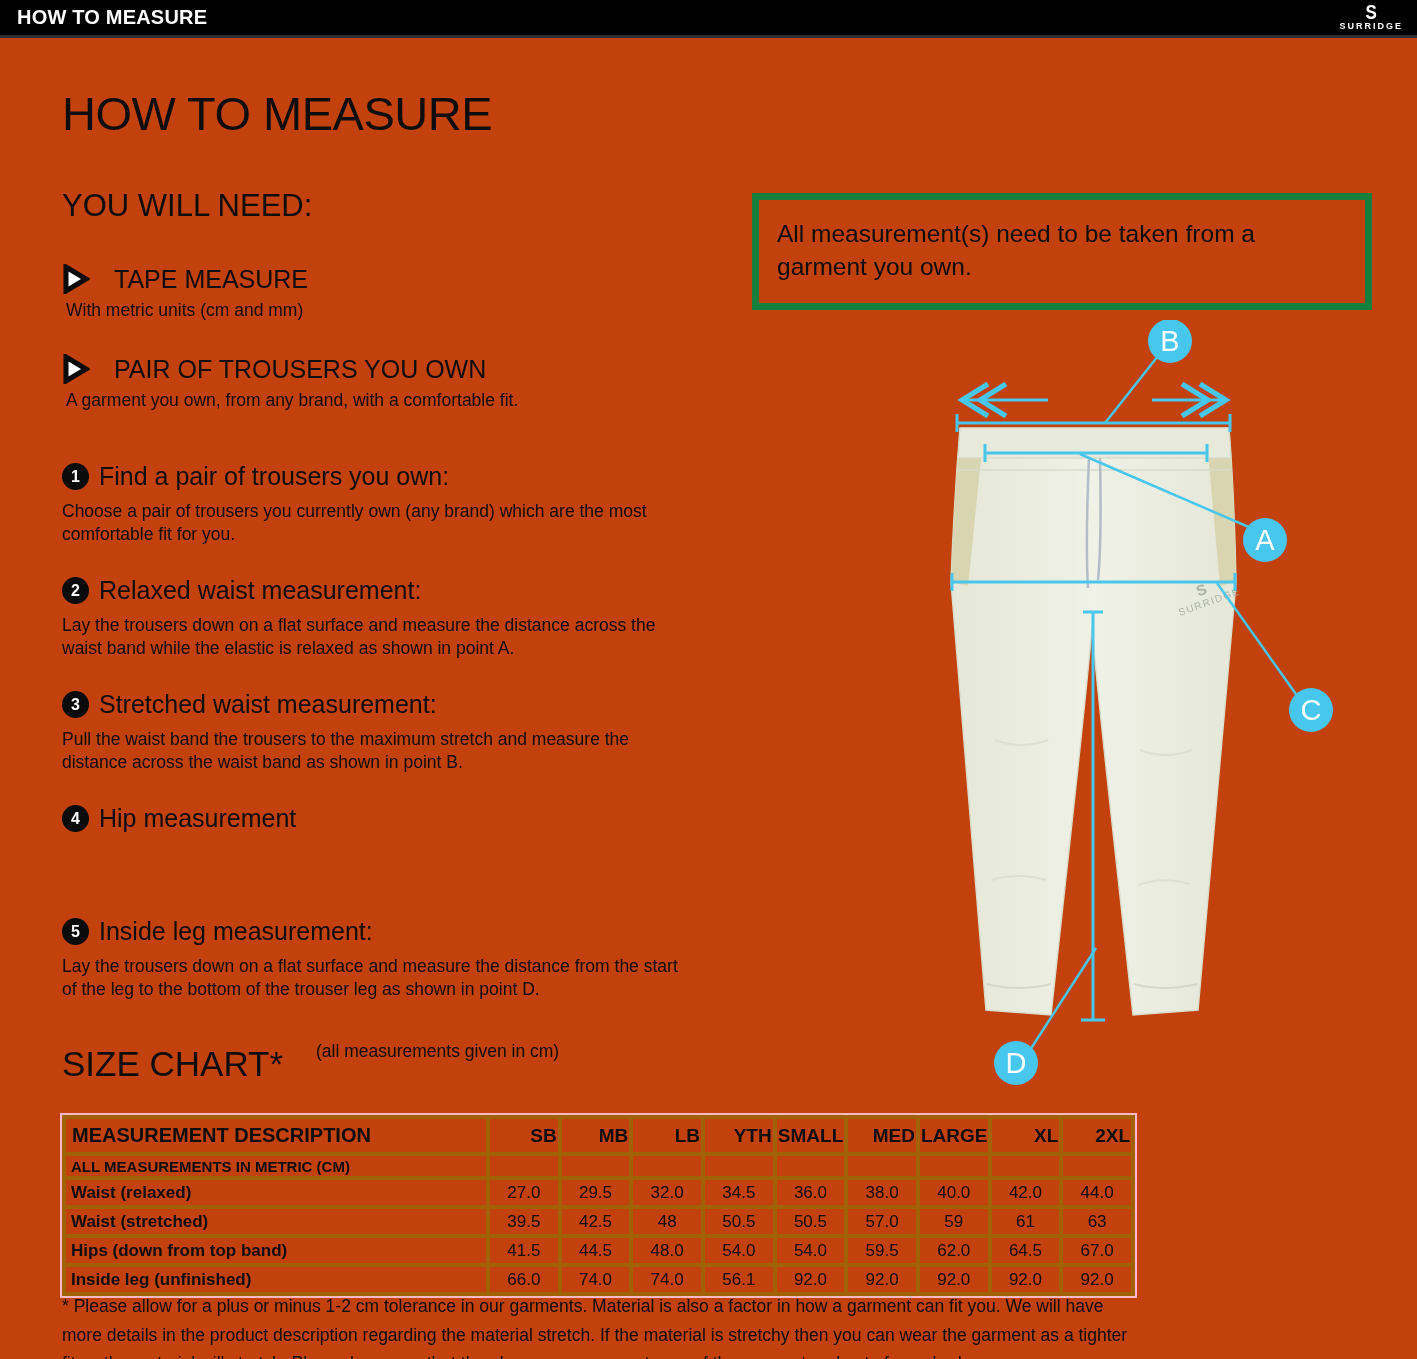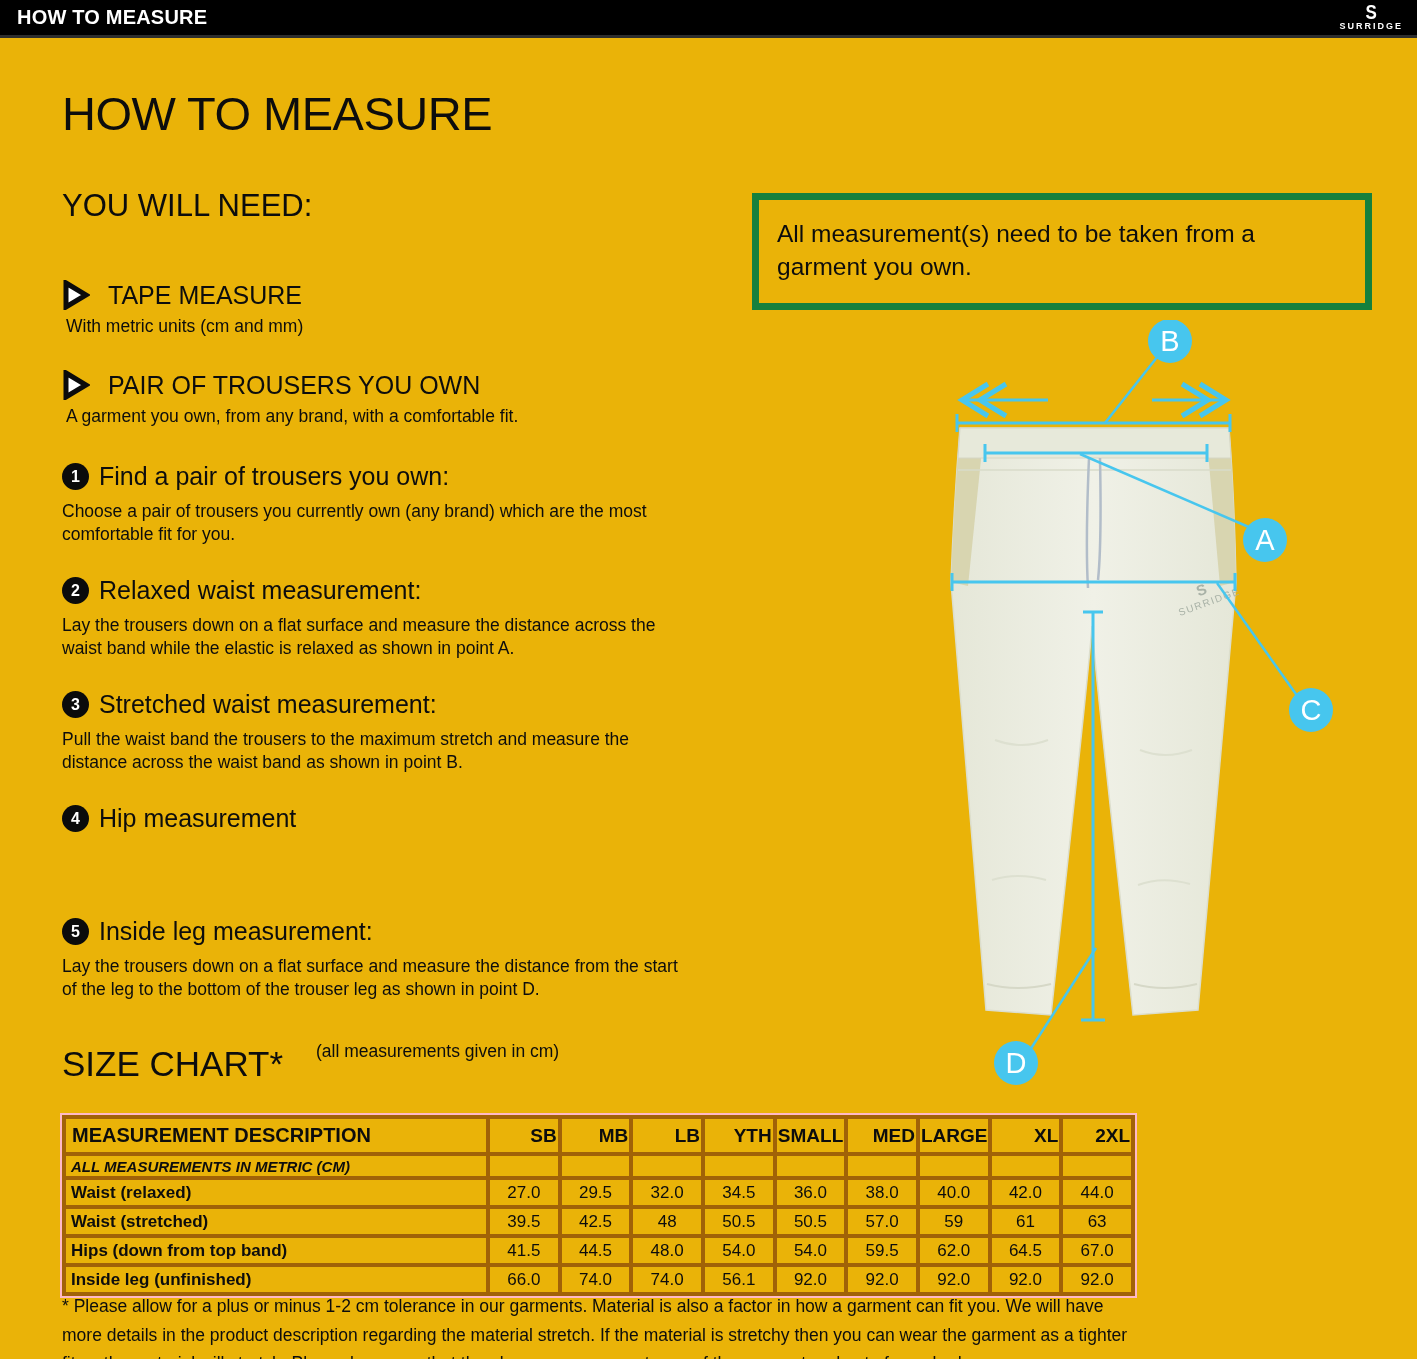--- a/index.html
+++ b/index.html
@@ -1,31 +1,31 @@
 <!DOCTYPE html>
 <html><head>
 <meta charset="utf-8">
 <style>
   html,body{margin:0;padding:0;background:#fff;}
-  .page{position:relative;width:1417px;height:1359px;background:#eab308;
+  .page{position:relative;width:1417px;height:1359px;background:#c2410c;
         font-family:"Liberation Sans",sans-serif;color:#0d0d0d;overflow:hidden;}
 
   
   .topbar{position:absolute;left:0;top:0;width:1417px;height:35px;background:#000;
           border-bottom:3px solid #2e2e2e;display:flex;align-items:center;justify-content:space-between;}
   .topbar-title{color:#fff;font-size:20px;font-weight:bold;letter-spacing:.2px;padding-left:17px;}
   .brand{display:flex;flex-direction:column;align-items:center;padding-right:14px;line-height:1;}
   .brand-s{color:#fff;font-size:17px;font-weight:bold;transform:scaleY(1.15);}
   .brand-word{color:#fff;font-size:9px;font-weight:bold;letter-spacing:2px;margin-top:1px;}
 
   .h1{position:absolute;left:62px;top:86px;font-size:47px;letter-spacing:-.5px;}
   .h2{position:absolute;left:62px;top:188px;font-size:31px;}
 
   .need{position:absolute;left:62px;}
-  .need-row{display:flex;align-items:center;gap:18px;margin-top:16px;}
+  .need-row{display:flex;align-items:center;gap:24px;}
   .need-label{font-size:25px;}
   .need-desc{font-size:17.5px;margin-top:6px;margin-left:4px;}
 
   .step{position:absolute;left:62px;}
   .step-head{display:flex;align-items:center;gap:10px;}
   .badge{width:27px;height:27px;border-radius:50%;background:#0b0b0b;color:#fff;
          display:flex;align-items:center;justify-content:center;font-size:16px;font-weight:bold;flex:0 0 27px;}
   .step-title{font-size:25px;}
   .step-body{font-size:17.5px;line-height:23px;margin-top:9px;width:620px;}
   .step-body.wide{width:880px;}
@@ -35,21 +35,21 @@
 
   .sizechart-head{position:absolute;left:62px;top:1044px;font-size:35px;}
   .sizechart-sub{position:absolute;left:316px;top:1041px;font-size:17.5px;}
 
   table.size-table{position:absolute;left:62px;top:1115px;width:1073px;border-collapse:collapse;
                    table-layout:fixed;outline:2px solid #ffb9c6;}
   table.size-table td,table.size-table th{border:4px solid #a16207;overflow:hidden;white-space:nowrap;}
   col.desc{width:424px;}
   th.hdr{font-size:19px;font-weight:bold;height:31px;text-align:right;}
   th.hdr-desc{text-align:left;padding-left:6px;font-size:20px;}
-  td.metric{font-size:15px;font-weight:bold;height:18px;padding-left:5px;font-style:italic;}
+  td.metric{font-size:15px;font-weight:bold;height:18px;padding-left:5px;}
   td.rowlabel{font-size:17px;font-weight:bold;height:23px;padding-left:5px;}
   td.val{font-size:17px;text-align:center;height:23px;}
 
   .footnote{position:absolute;left:62px;top:1292px;width:1078px;font-size:17.5px;line-height:28.5px;}
 
   .diagram{position:absolute;left:900px;top:320px;width:480px;height:770px;}
 </style>
 </head>
 <body>
 

